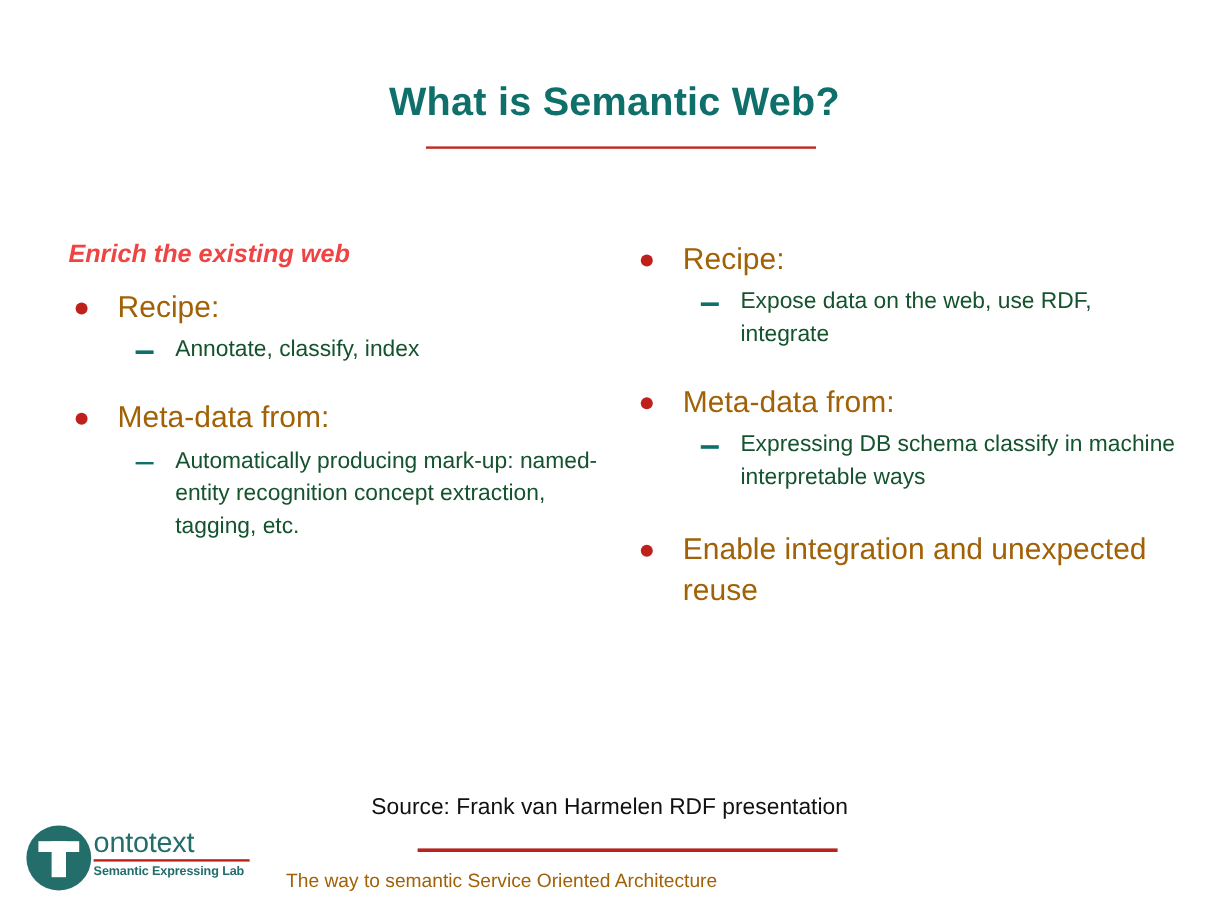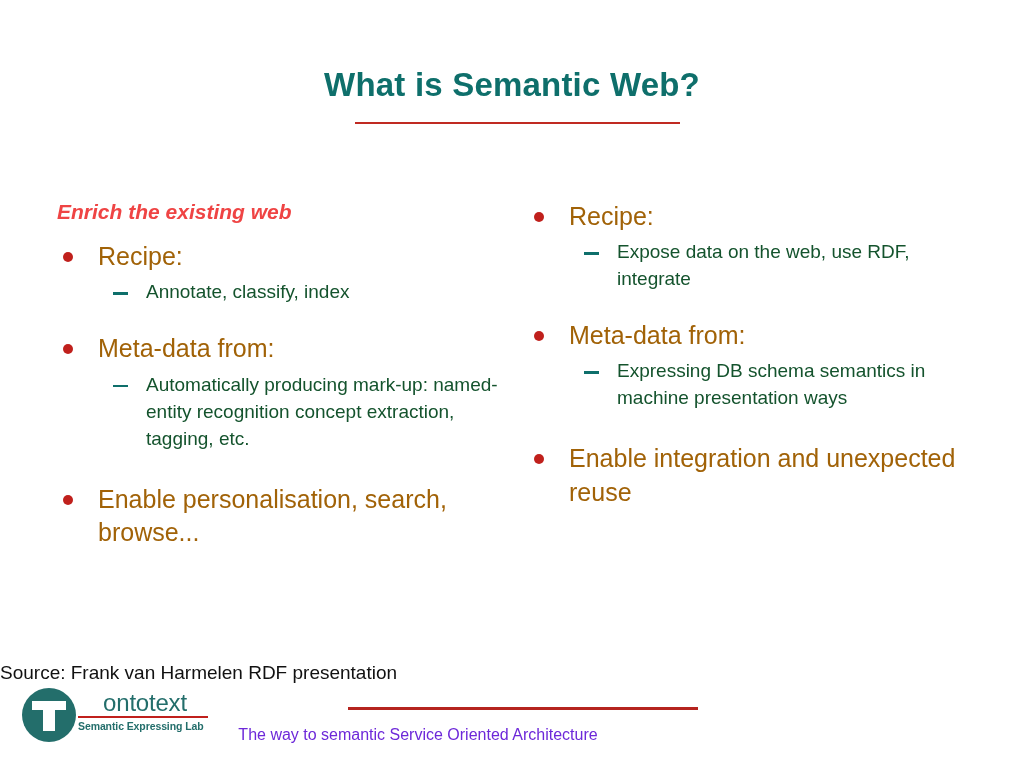--- a/index.html
+++ b/index.html
@@ -99,21 +99,21 @@
 
   .gap-sm { height: 12px; }
   .gap-md { height: 16px; }
 
   
   .source {
     position: absolute;
     left: 0;
     top: 662px;
     width: 1016px;
-    text-align: left;
+    text-align: center;
     font-size: 19px;
     color: #111111;
     font-family: "Liberation Sans", sans-serif;
   }
 
   
   .foot-rule {
     position: absolute;
     left: 348px;
     top: 707px;
@@ -121,21 +121,21 @@
     height: 3px;
     background: #B5241F;
   }
   .tagline {
     position: absolute;
     left: 0;
     top: 726px;
     width: 836px;
     text-align: center;
     font-size: 16px;
-    color: #6d28d9;
+    color: #a16207;
   }
 
   
   .logo {
     position: absolute;
     left: 22px;
     top: 684px;
     width: 190px;
     height: 62px;
   }
@@ -169,21 +169,20 @@
     left: 56px;
     top: 6px;
     width: 134px;
   }
   .logo-word {
     font-size: 24px;
     color: #236E6B;
     line-height: 1.05;
     letter-spacing: -0.2px;
     font-family: "Liberation Sans", sans-serif;
-    text-align: center;
   }
   .logo-rule {
     width: 130px;
     height: 2px;
     background: #C0201C;
     margin: 1px 0 2px 0;
   }
   .logo-sub {
     font-size: 10.5px;
     font-weight: bold;
@@ -219,24 +218,20 @@
       <span class="dot"></span>
       <span>Meta-data from:</span>
     </div>
     <div class="b2">
       <span class="dash"></span>
       <span>Automatically producing mark-up: named-entity recognition concept extraction, tagging, etc.</span>
     </div>
 
     <div class="gap-md"></div>
 
-    <div class="b1">
-      <span class="dot"></span>
-      <span>Enable personalisation, search, browse...</span>
-    </div>
   </div>
 
   <div class="col col-right">
 
     <div class="b1">
       <span class="dot"></span>
       <span>Recipe:</span>
     </div>
     <div class="b2">
       <span class="dash"></span>
@@ -244,21 +239,21 @@
     </div>
 
     <div class="gap-sm"></div>
 
     <div class="b1">
       <span class="dot"></span>
       <span>Meta-data from:</span>
     </div>
     <div class="b2">
       <span class="dash"></span>
-      <span>Expressing DB schema semantics in machine presentation ways</span>
+      <span>Expressing DB schema classify in machine interpretable ways</span>
     </div>
 
     <div class="gap-md"></div>
 
     <div class="b1">
       <span class="dot"></span>
       <span>Enable integration and unexpected reuse</span>
     </div>
   </div>
 

